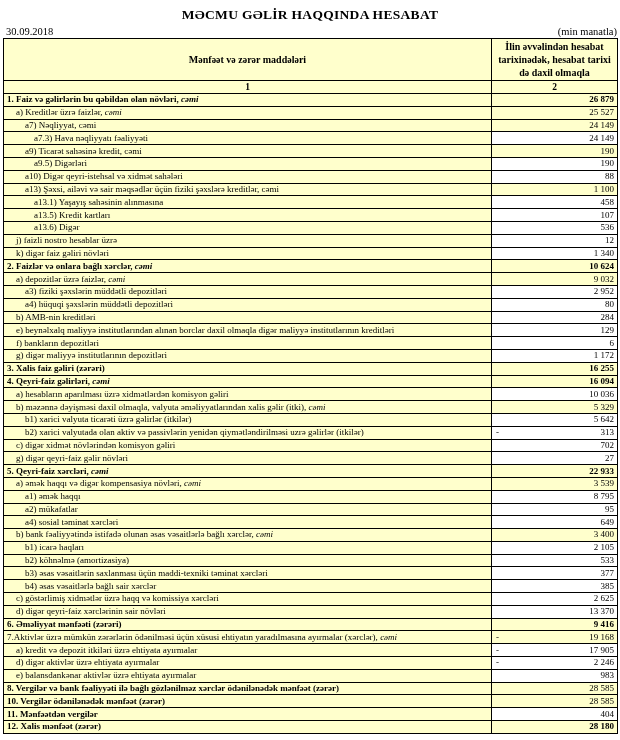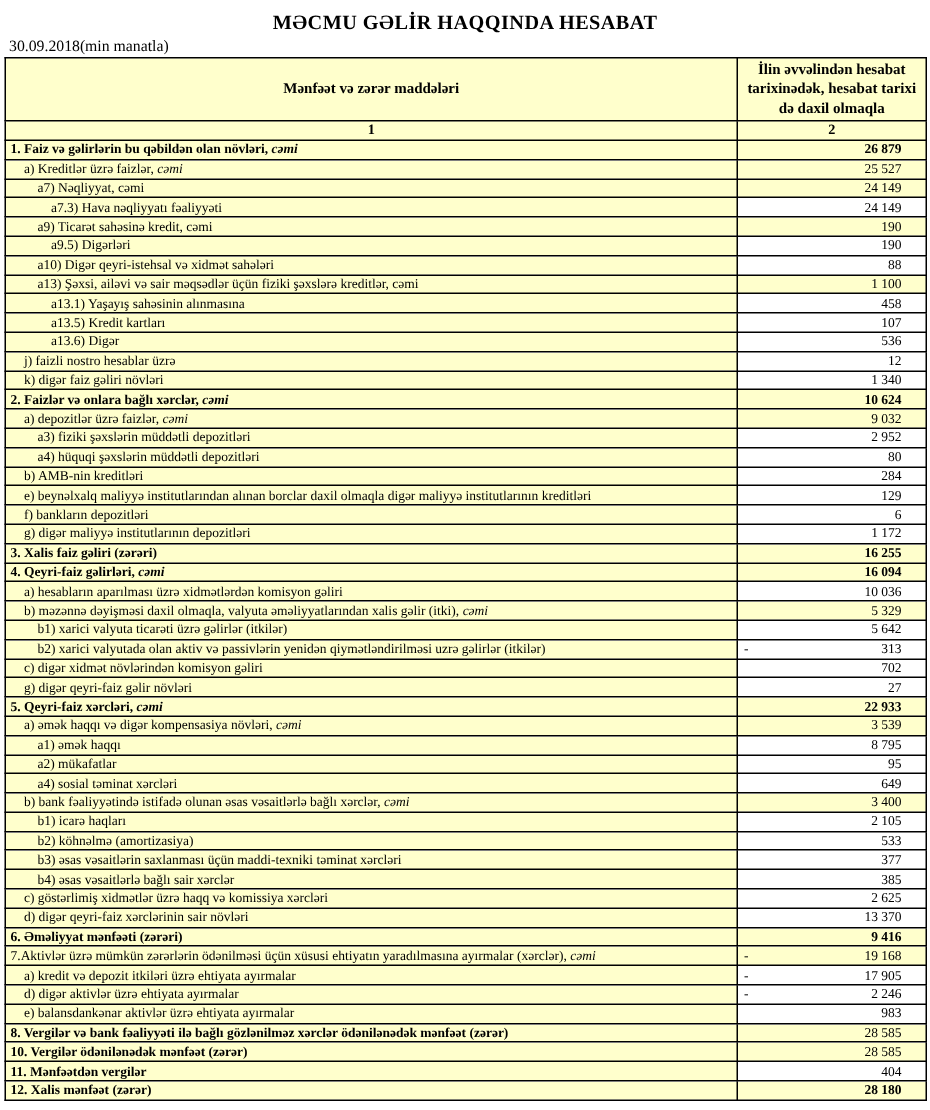--- a/index.html
+++ b/index.html
@@ -6,21 +6,21 @@
   body {
     width:620px; height:740px; overflow:hidden;
     background:#ffffff; color:#000;
     font-family:"Liberation Serif", serif;
   }
   .title {
     font-size:13.5px; font-weight:bold; text-align:center;
     padding-top:7px; letter-spacing:0.3px;
   }
   .meta-row {
-    display:flex; justify-content:flex-start; align-items:flex-end;
+    display:flex; justify-content:space-between; align-items:flex-end;
     font-size:10.5px; padding:3px 3px 1px 6px;
   }
   table {
     border-collapse:collapse; table-layout:fixed;
     margin:0 3px; width:614px;
     border:1.5px solid #000;
   }
   col.c1 { width:488px; }
   col.c2 { width:126px; }
   th, td { border:1px solid #000; }
@@ -38,21 +38,21 @@
     font-size:9px; height:11.8px; line-height:11px;
     padding:0; white-space:nowrap; overflow:hidden;
     background:#FFFFCC; vertical-align:middle;
   }
   td.label .sfx { font-style:italic; }
   tr.lb td.label { font-weight:bold; }
   tr.vb td.value { font-weight:bold; }
   td.value.w { background:#ffffff; }
   td.value .vwrap {
     display:flex; justify-content:space-between; align-items:flex-end;
-    padding:0 16px 0 4px;
+    padding:0 3px 0 4px;
   }
   td.value .num { margin-left:auto; }
 </style>
 </head>
 <body>
 
 <div class="title">MƏCMU GƏLİR HAQQINDA HESABAT</div>
 
 <div class="meta-row">
   <span>30.09.2018</span>

